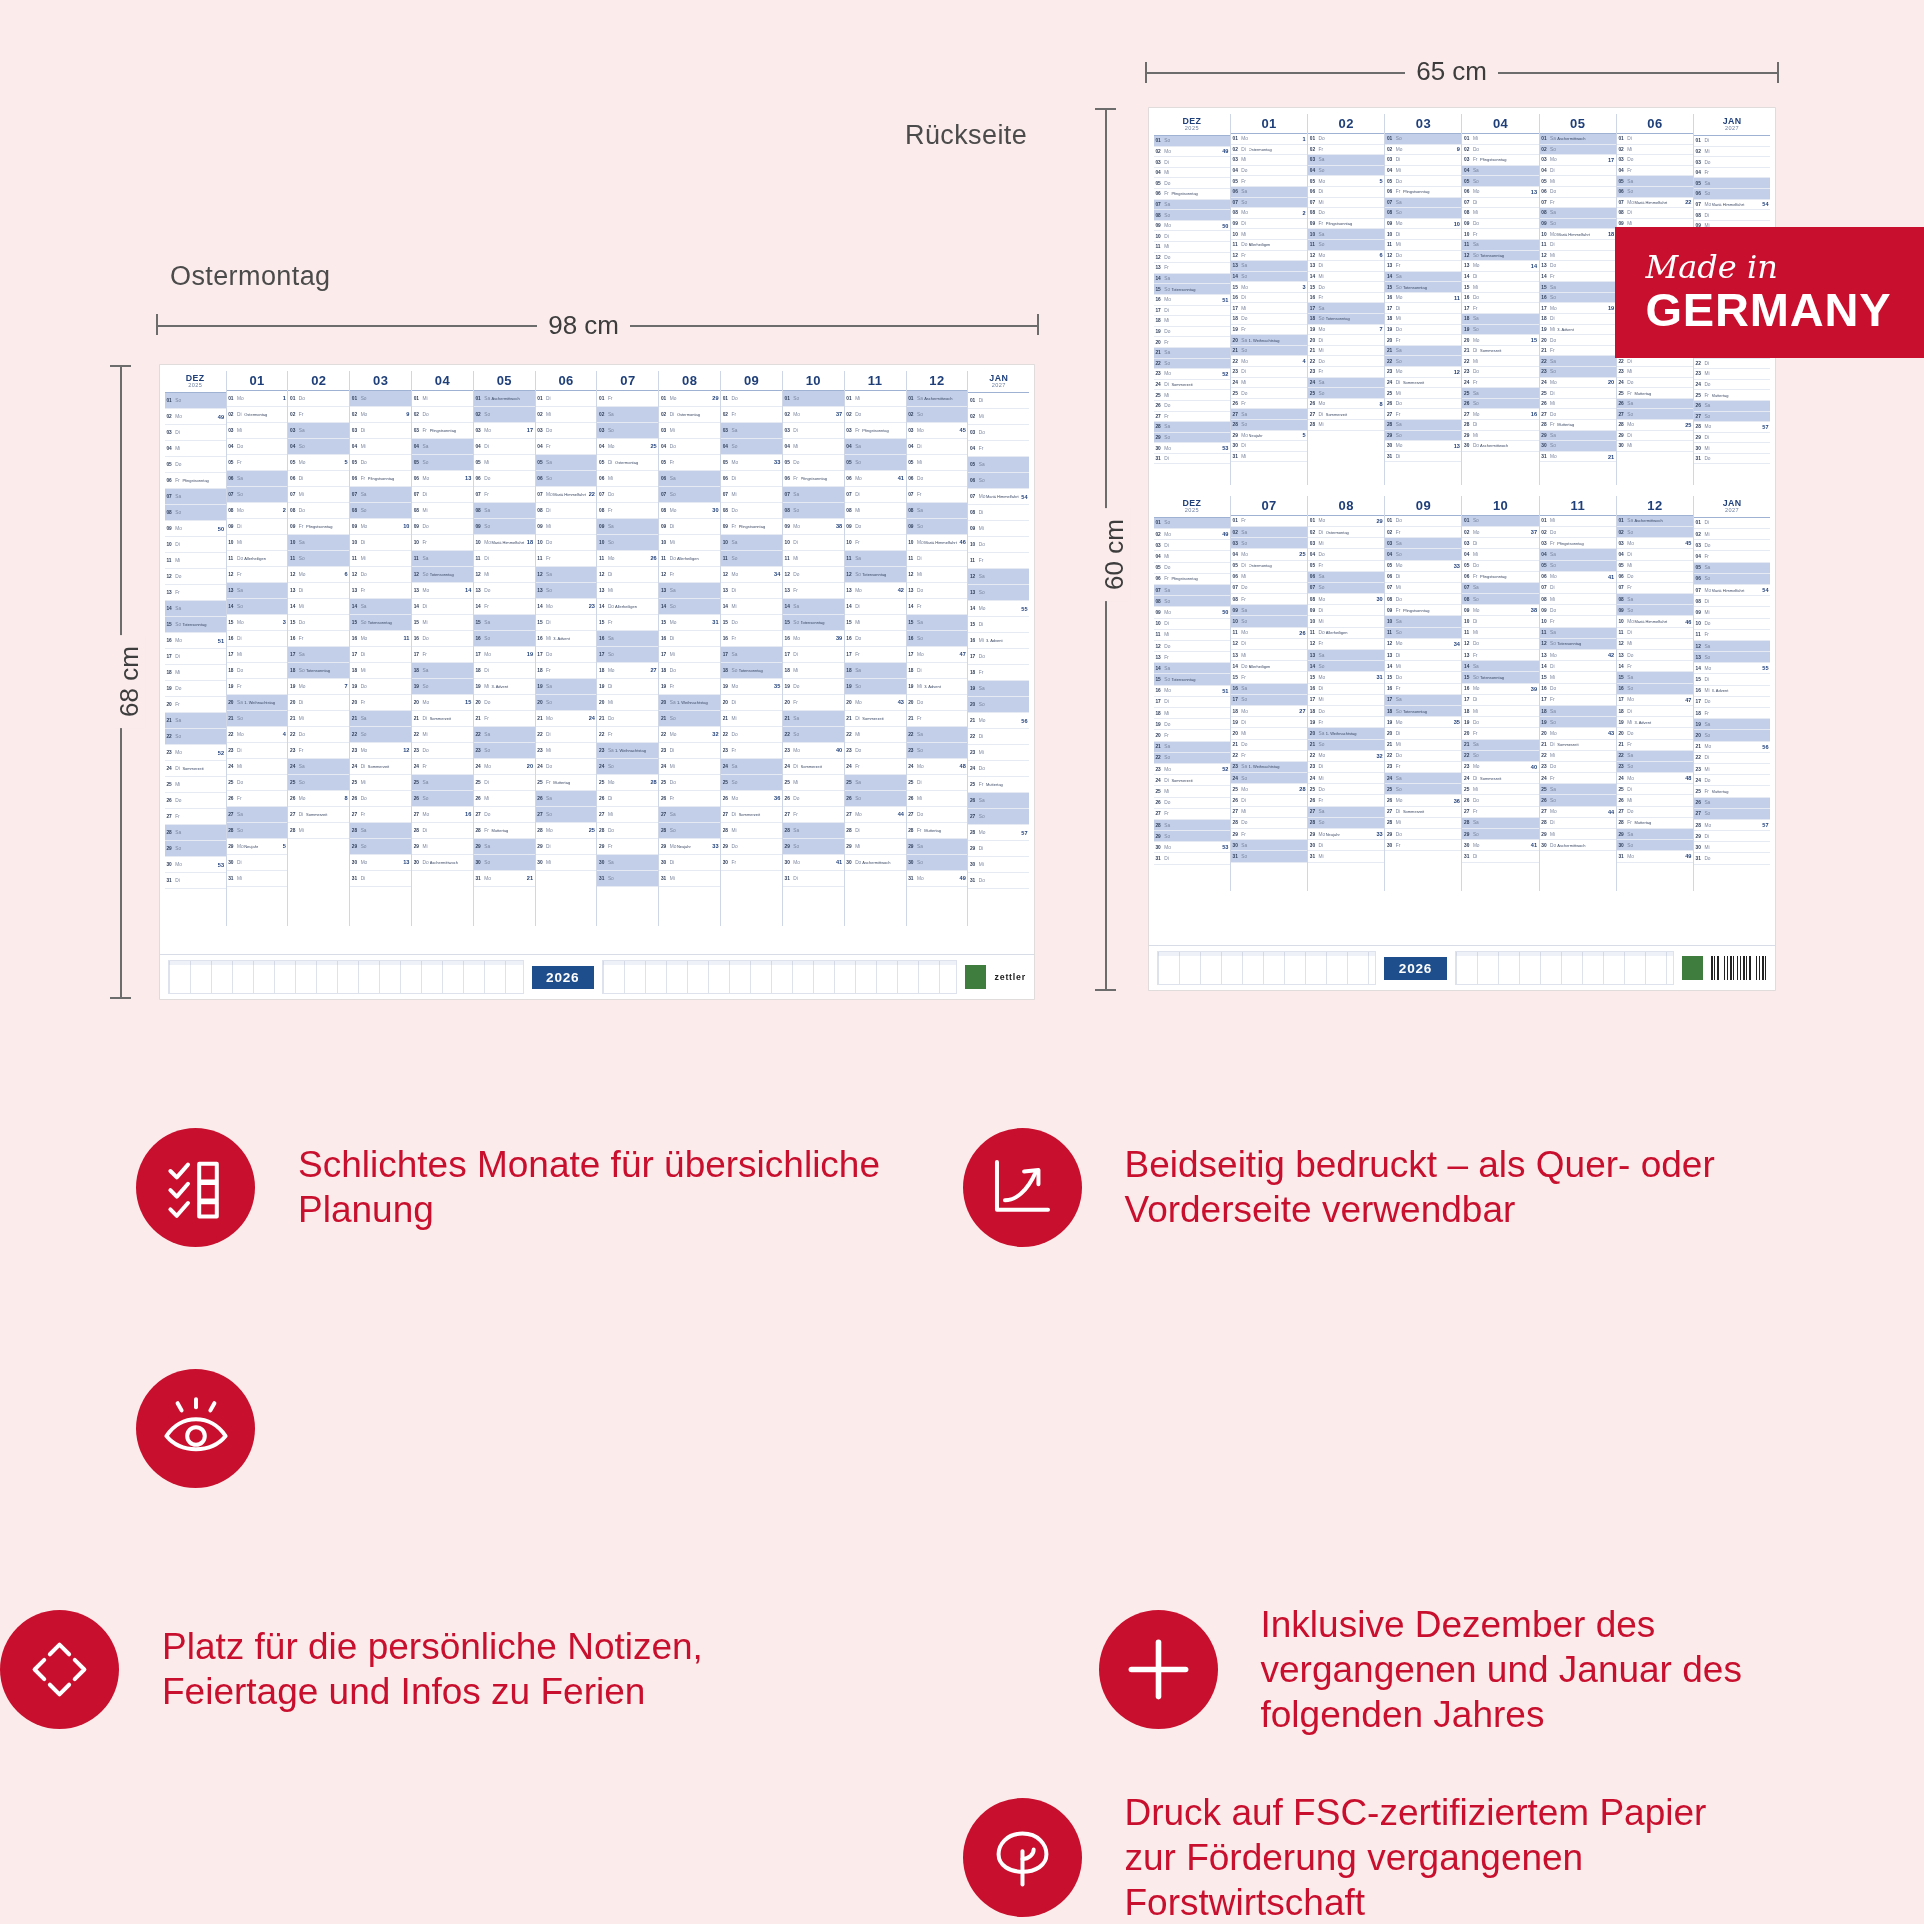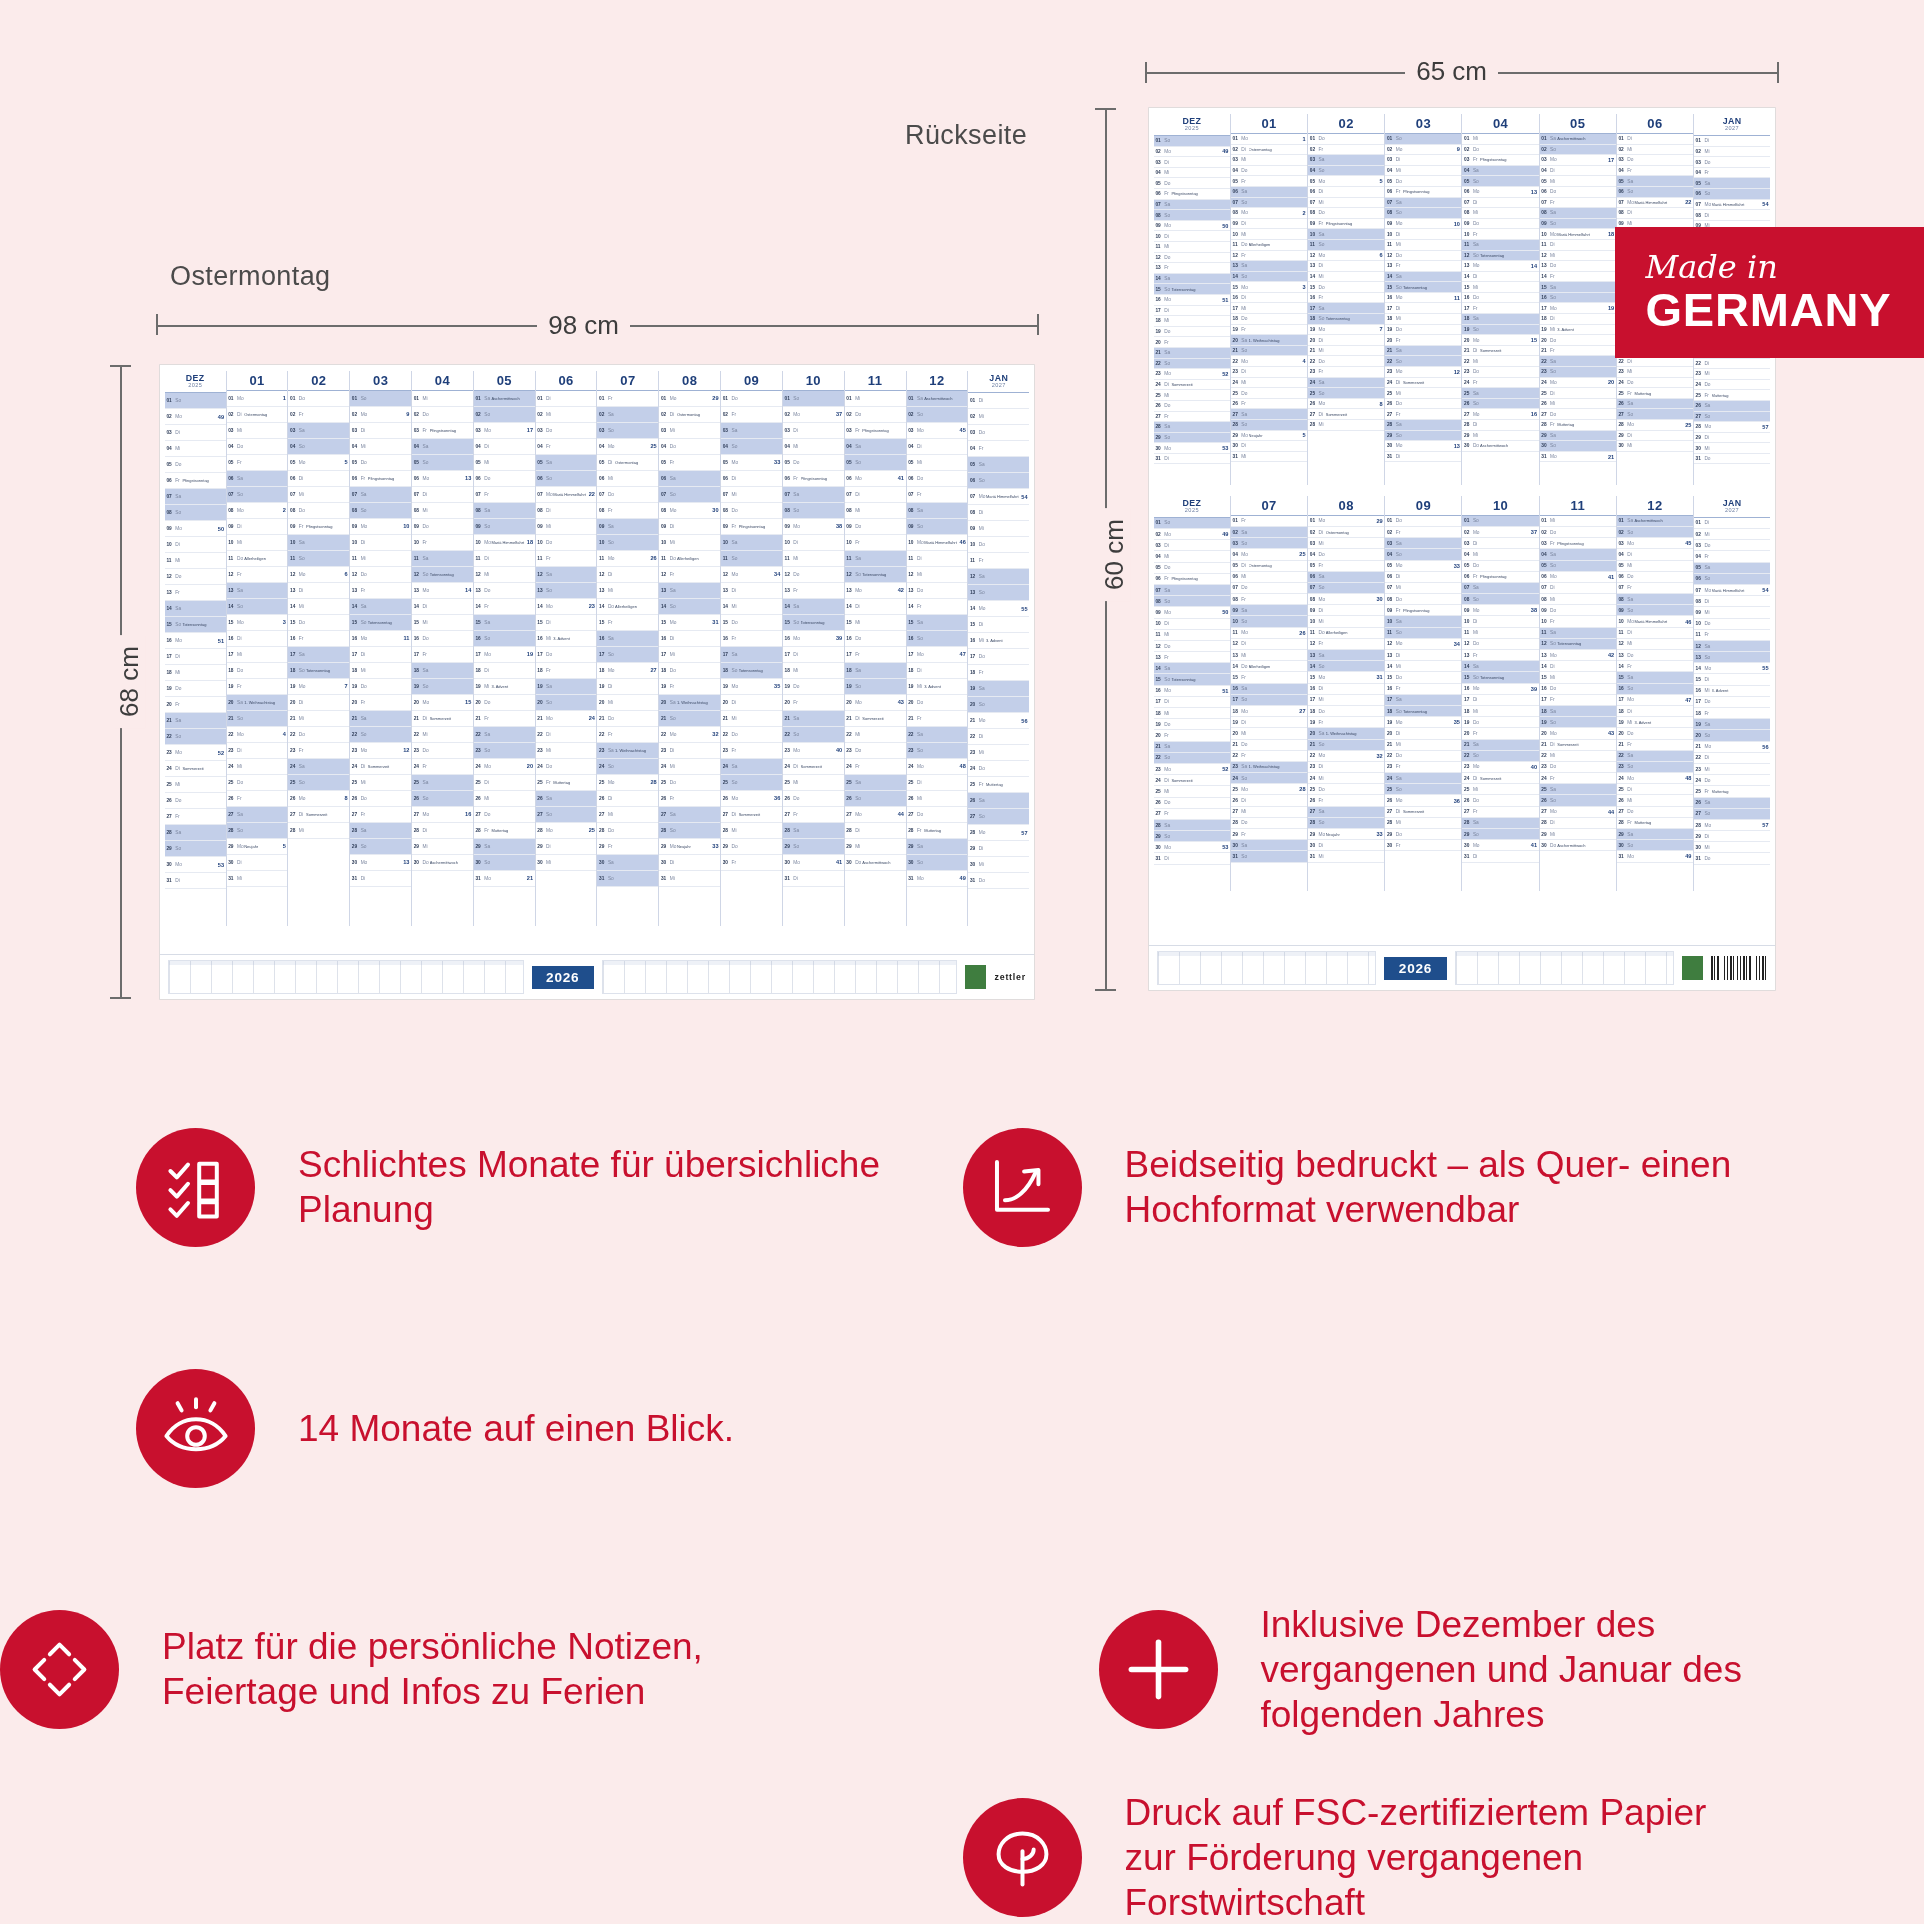--- a/index.html
+++ b/index.html
@@ -5960,34 +5960,33 @@
   </div>
 
   <div class="feature col-right">
     <div class="circle">
       <svg width="67" height="67" viewBox="0 0 84 84" fill="none" stroke="#fff" stroke-width="5" stroke-linecap="round" stroke-linejoin="round">
         <polyline points="10,10 10,70 74,70"></polyline>
         <path d="M20 58 C 34 58, 48 46, 58 24"></path>
         <polyline points="44,22 62,20 62,38"></polyline>
       </svg>
     </div>
-    <div class="feature-text">Beidseitig bedruckt – als Quer- einen Hochformat verwendbar</div>
+    <div class="feature-text">Beidseitig bedruckt – als Quer- oder Vorderseite verwendbar</div>
   </div>
 
   <div class="feature col-left">
     <div class="circle">
       <svg width="72" height="64" viewBox="0 0 90 80" fill="none" stroke="#fff" stroke-width="5" stroke-linecap="round" stroke-linejoin="round">
         <path d="M8 50 C 26 22, 64 22, 82 50 C 64 72, 26 72, 8 50 Z"></path>
         <circle cx="45" cy="50" r="11"></circle>
         <line x1="45" y1="14" x2="45" y2="4"></line>
         <line x1="27" y1="18" x2="22" y2="9"></line>
         <line x1="63" y1="18" x2="68" y2="9"></line>
       </svg>
     </div>
-    <div class="feature-text">14 Monate auf einen Blick.</div>
   </div>
 
   <div class="feature col-left">
     <div class="circle">
       <svg width="69" height="69" viewBox="0 0 86 86" fill="none" stroke="#fff" stroke-width="5" stroke-linecap="round" stroke-linejoin="round">
         <polyline points="31,24 43,12 55,24"></polyline>
         <polyline points="31,62 43,74 55,62"></polyline>
         <polyline points="24,31 12,43 24,55"></polyline>
         <polyline points="62,31 74,43 62,55"></polyline>
       </svg>

